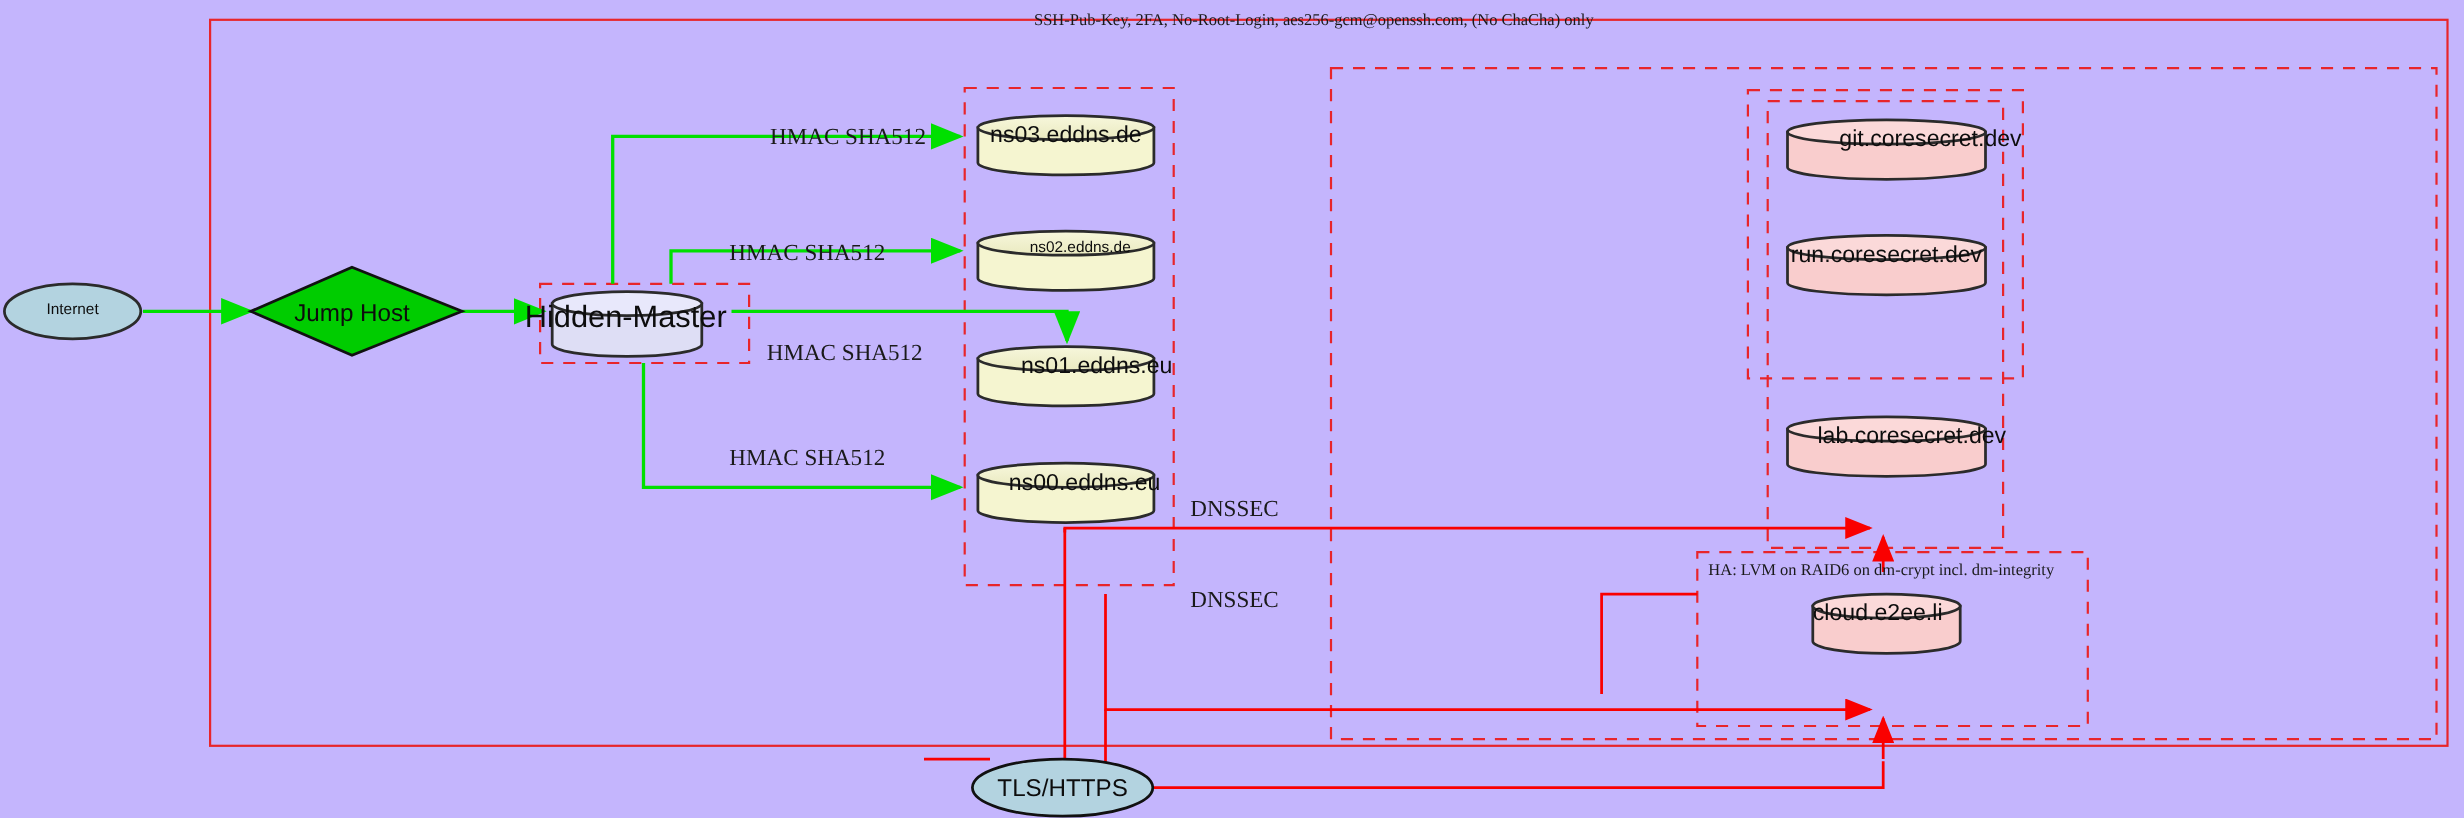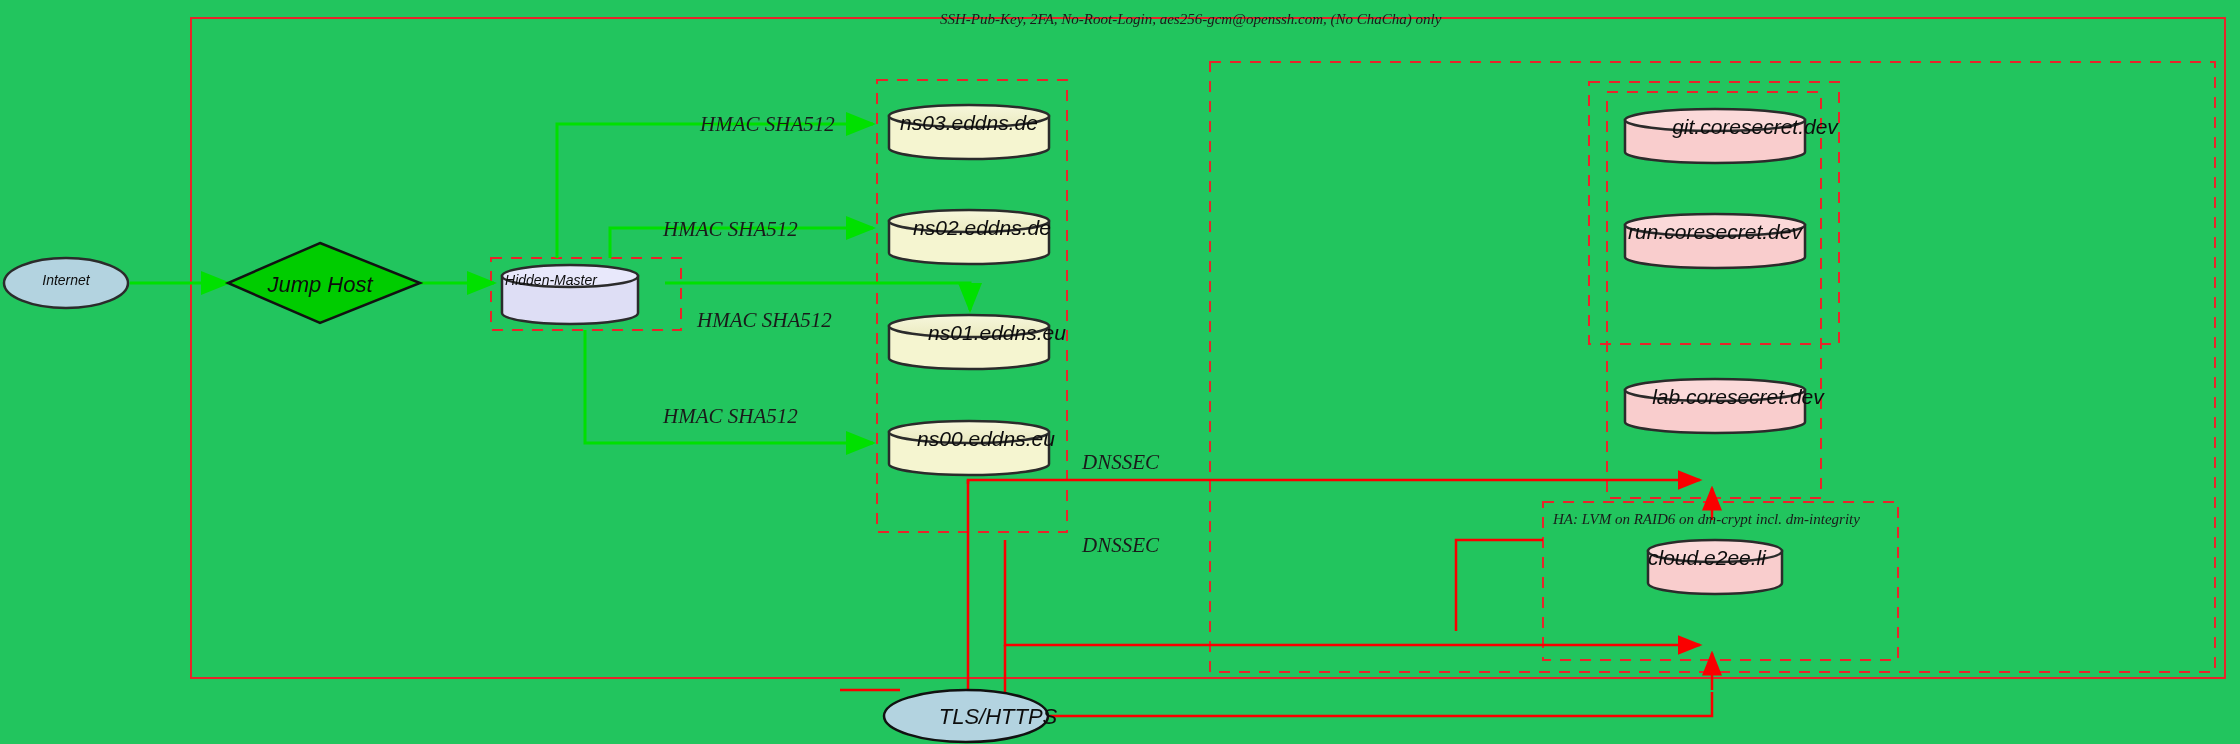--- a/index.html
+++ b/index.html
@@ -1,17 +1,17 @@
 <!DOCTYPE html>
 <html><head>
 <meta charset="utf-8">
 <style>
   html,body{margin:0;padding:0;background:#ffffff;}
   body{font-family:"Liberation Sans",sans-serif;}
-  #canvas{position:relative;width:2240px;height:744px;overflow:hidden;background:#22c55e;font-style:italic;}
+  #canvas{position:relative;width:2240px;height:744px;overflow:hidden;background:#c4b5fd;}
   svg{position:absolute;left:0;top:0;width:2240px;height:744px;}
 
   .lbl{position:absolute;white-space:nowrap;color:#1a1a1a;}
   .serif{font-family:"Liberation Serif",serif;}
 
   .cluster-label{font-size:15px;}
   .edge-label{font-size:21px;}
 
   
   .nodetext{position:absolute;white-space:nowrap;font-family:"Liberation Sans",sans-serif;
@@ -134,27 +134,27 @@
   <div class="lbl serif edge-label" style="left:697px;top:308px;">HMAC SHA512</div>
   <div class="lbl serif edge-label" style="left:663px;top:404px;">HMAC SHA512</div>
 
   <div class="lbl serif edge-label" style="left:1082px;top:450px;">DNSSEC</div>
   <div class="lbl serif edge-label" style="left:1082px;top:533px;">DNSSEC</div>
 
   <div class="nodetext" style="left:6px;top:272px;width:120px;font-size:14px;">Internet</div>
 
   <div class="nodetext" style="left:250px;top:272px;width:140px;font-size:22px;">Jump Host</div>
 
-  <div class="nodetext" style="left:493px;top:272px;width:116px;font-size:14px;">Hidden-Master</div>
+  <div class="nodetext" style="left:477px;top:272px;width:116px;font-size:28px;">Hidden-Master</div>
 
   <div class="nodetext" style="left:889px;top:111px;width:160px;font-size:21px;">ns03.eddns.de</div>
-  <div class="nodetext" style="left:889px;top:216px;width:186px;font-size:21px;">ns02.eddns.de</div>
+  <div class="nodetext" style="left:889px;top:216px;width:186px;font-size:14px;">ns02.eddns.de</div>
   <div class="nodetext" style="left:917px;top:321px;width:160px;font-size:21px;">ns01.eddns.eu</div>
   <div class="nodetext" style="left:889px;top:427px;width:160px;font-size:21px;margin-left:17px;">ns00.eddns.eu</div>
 
   <div class="nodetext" style="left:1625px;top:115px;width:180px;font-size:21px;padding-left:40px;">git.coresecret.dev</div>
   <div class="nodetext" style="left:1625px;top:220px;width:180px;font-size:21px;">run.coresecret.dev</div>
   <div class="nodetext" style="left:1625px;top:385px;width:180px;font-size:21px;margin-left:23px;">lab.coresecret.dev</div>
   <div class="nodetext" style="left:1648px;top:546px;width:112px;font-size:21px;">cloud.e2ee.li</div>
 
-  <div class="nodetext" style="left:886px;top:704px;width:160px;font-size:22px;padding-left:32px;">TLS/HTTPS</div>
+  <div class="nodetext" style="left:886px;top:704px;width:160px;font-size:22px;">TLS/HTTPS</div>
 
 </div>
 
 </body></html>

